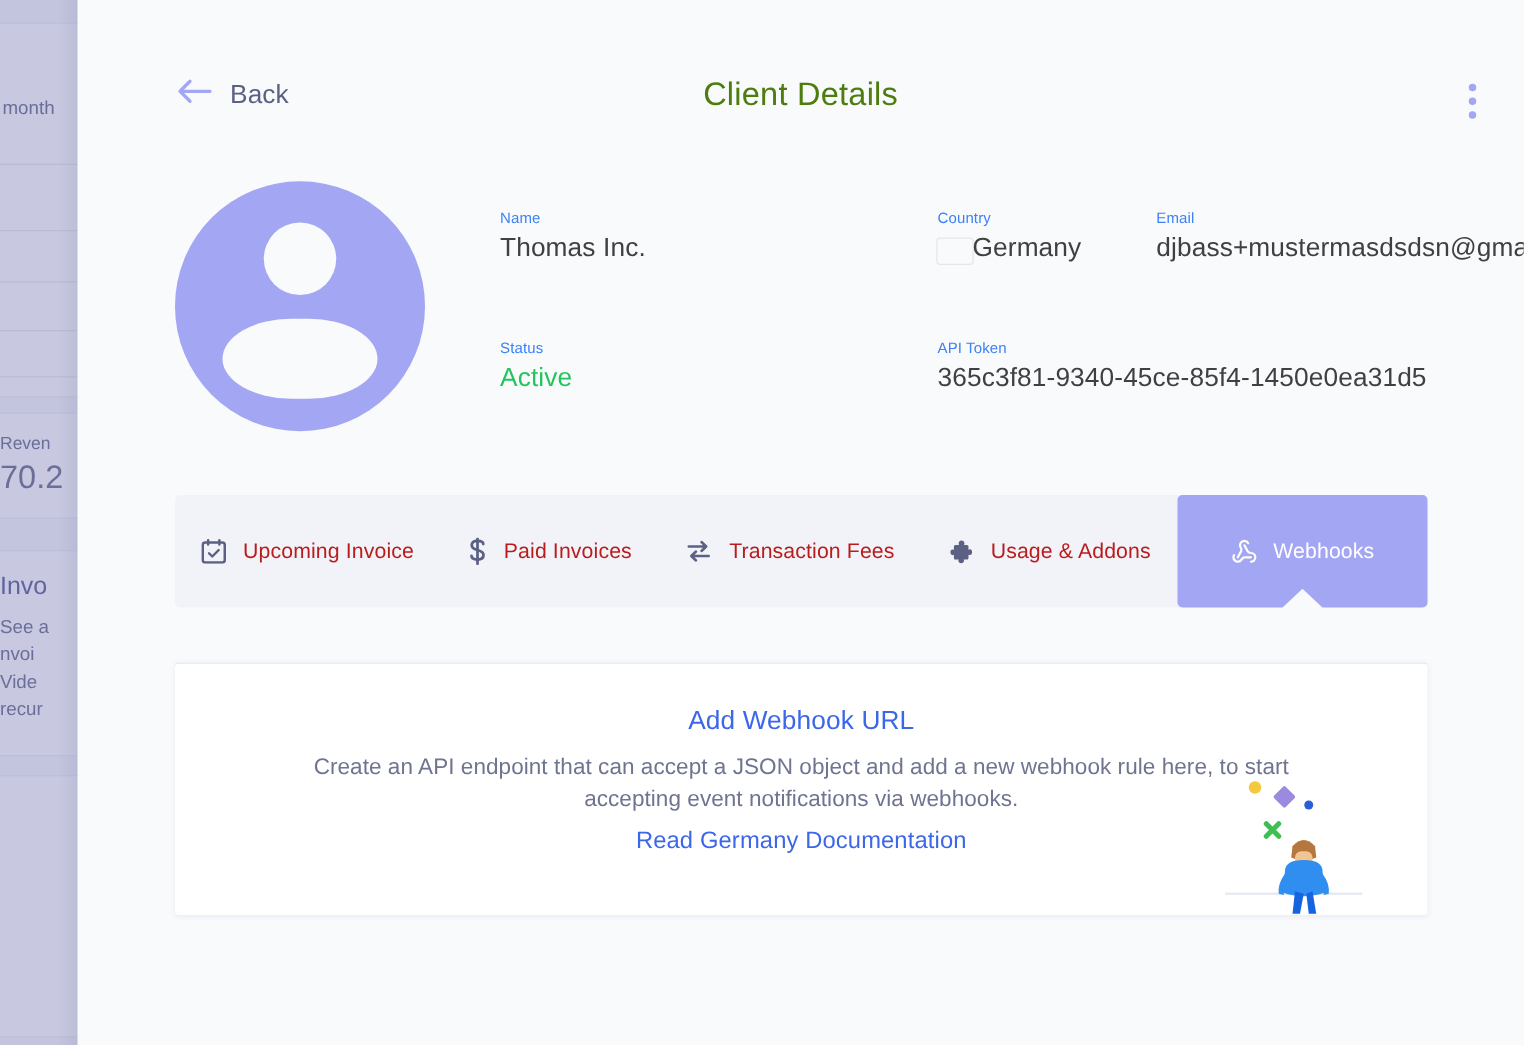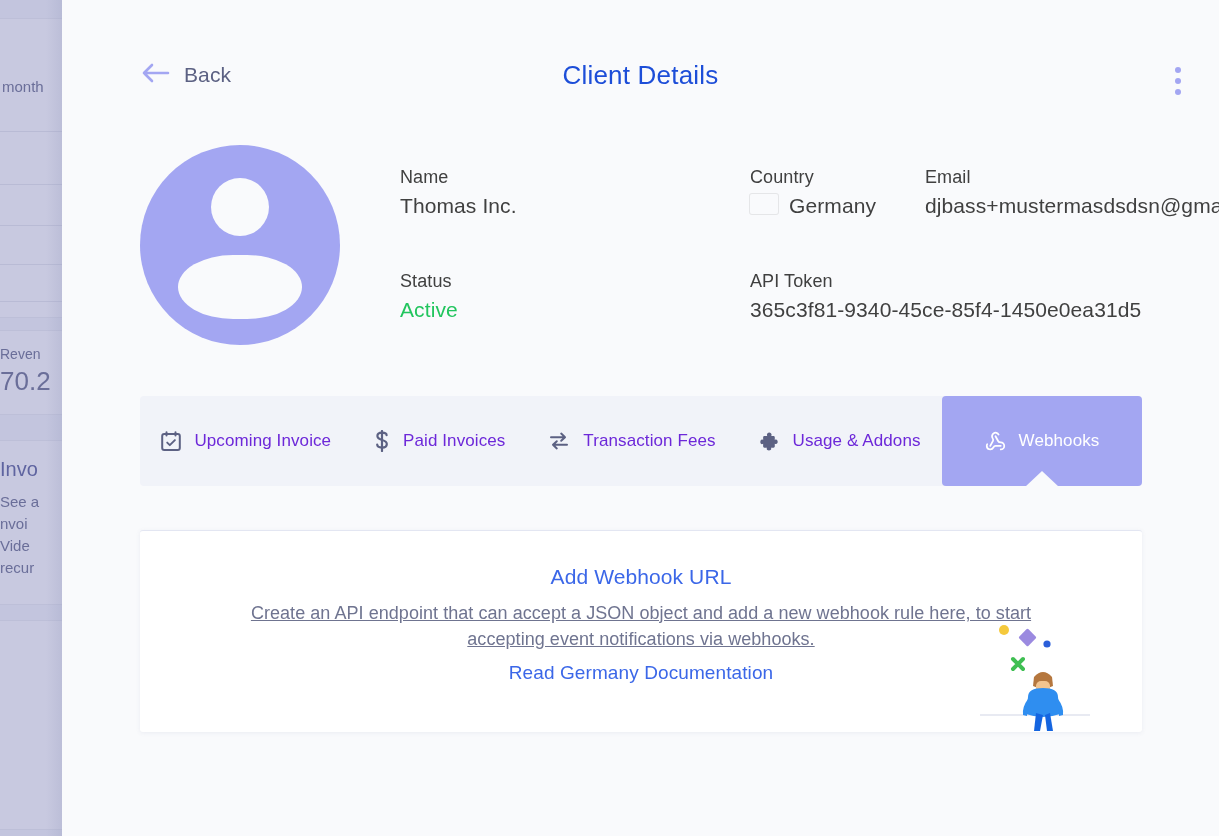--- a/index.html
+++ b/index.html
@@ -96,21 +96,21 @@
     color: #5c6183;
     letter-spacing: 0.1px;
   }
   #page-title {
     position: absolute;
     left: 0; top: 60px;
     width: 1157px;
     text-align: center;
     font-size: 26px;
     font-weight: 400;
-    color: #1d4ed8;
+    color: #4d7c0f;
     letter-spacing: 0.2px;
   }
   #more-menu-button {
     position: absolute;
     right: 26px; top: 58px;
     width: 30px; height: 46px;
     display: flex;
     flex-direction: column;
     align-items: center;
     justify-content: center;
@@ -159,36 +159,35 @@
   #client-fields {
     position: absolute;
     left: 260px; top: 22px;
     width: 790px;
     display: grid;
     grid-template-columns: 350px 175px 1fr;
     grid-template-rows: 104px auto;
   }
   .field { }
   .field-label {
-    font-size: 18px;
-    color: #404040;
+    font-size: 12px;
+    color: #3b82f6;
     margin-bottom: 6px;
     letter-spacing: 0.1px;
   }
   .field-value {
     font-size: 21px;
     color: #404040;
     letter-spacing: 0.1px;
     white-space: nowrap;
   }
   .field-value.status-active { color: #22c55e; }
   .field-value.with-flag {
     display: flex;
-    align-items: flex-start;
-    gap: 11px;
+    align-items: flex-end;
   }
   #country-flag-icon {
     width: 28px; height: 20px;
     border-radius: 2px;
     overflow: hidden;
     display: block;
     flex: none;
     box-shadow: 0 0 0 1px rgba(0,0,0,0.08);
   }
   #country-flag-icon .stripe { width: 100%; height: 33.34%; }
@@ -206,21 +205,21 @@
   }
   .tab {
     flex: 1 1 auto;
     display: flex;
     align-items: center;
     justify-content: center;
     gap: 13px;
     cursor: pointer;
     user-select: none;
     position: relative;
-    color: #6d28d9;
+    color: #b91c1c;
     font-size: 17px;
     letter-spacing: 0.1px;
   }
   .tab .tab-icon { display: flex; align-items: center; }
   .tab.active {
     background: #a3a6f2;
     color: #ffffff;
     border-radius: 4px;
     flex: 0 0 200px;
   }
@@ -261,21 +260,20 @@
     margin-bottom: 12px;
     letter-spacing: 0.1px;
   }
   #webhooks-description {
     font-size: 18px;
     color: #6f7490;
     line-height: 1.42;
     max-width: 790px;
     margin: 0 auto 10px auto;
     letter-spacing: 0.05px;
-    text-decoration: underline;
   }
   #read-docs-link {
     display: inline-block;
     font-size: 19px;
     color: #3b67e8;
     cursor: pointer;
     letter-spacing: 0.1px;
   }
 
   

